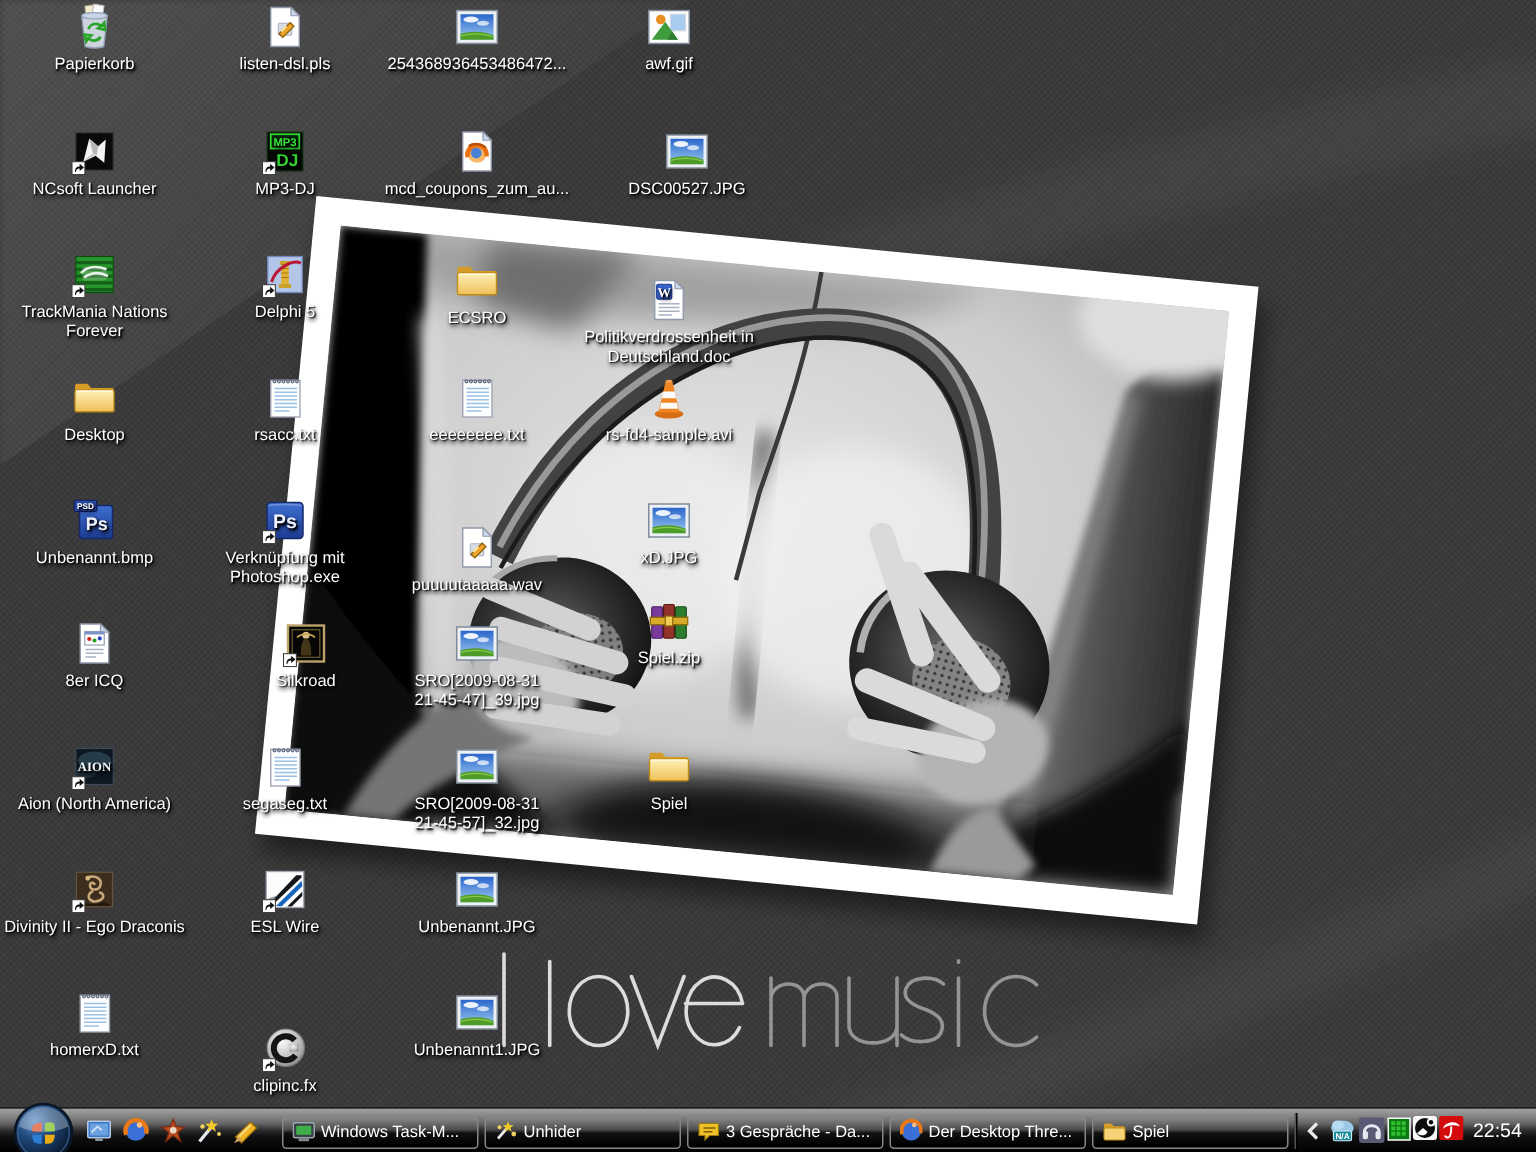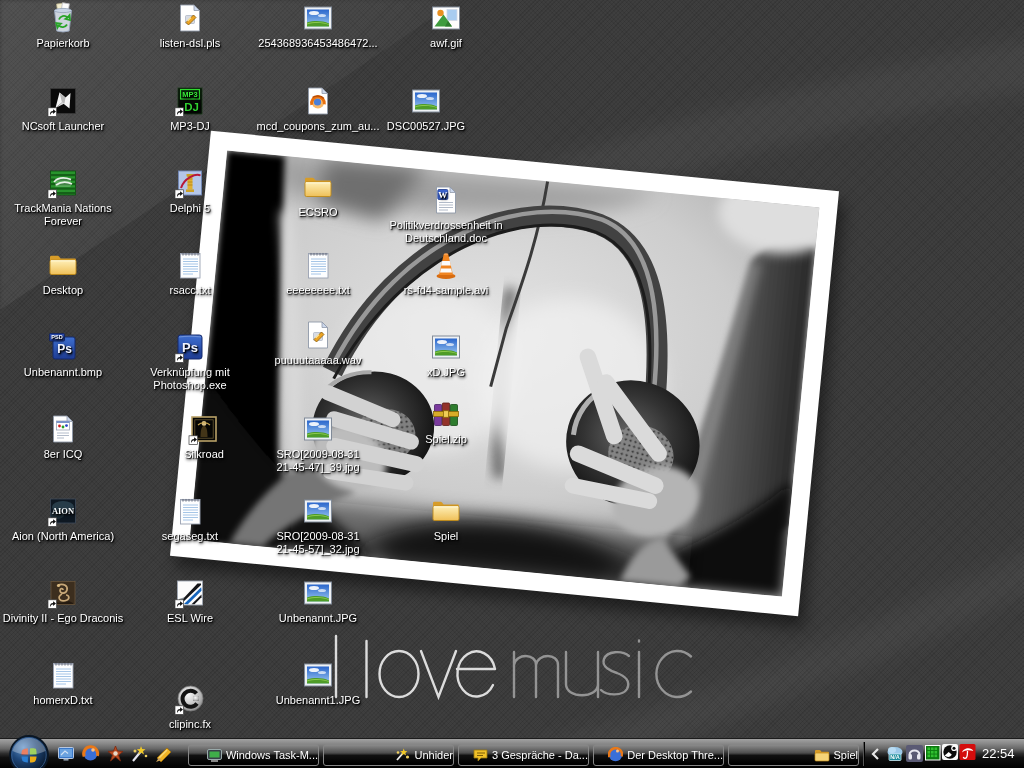--- a/index.html
+++ b/index.html
@@ -18,21 +18,21 @@
 #pimg{position:absolute;left:18px;top:18px;width:595px;height:391px;overflow:hidden;background:#c8c8c8;}
 .icon{position:absolute;width:140px;text-align:center;color:#fff;font-size:11px;line-height:13px;
  text-shadow:1px 1px 1px #000,1px 2px 3px #000;}
 .icon svg{display:block;margin:0 auto 3px auto;}
 #taskbar{position:absolute;left:0;top:738px;width:1024px;height:30px;
  background:linear-gradient(#a2a2a2 0%, #888 16%, #666 34%, #2e2e2e 50%, #101010 64%, #000 100%);
  border-top:1px solid #1c1c1c;box-sizing:border-box;}
 .tbtn{position:absolute;top:5px;height:22px;width:131px;border-radius:3px;box-sizing:border-box;
  border:1px solid #868686;
  background:linear-gradient(#8a8a8a 0%, #4d4d4d 40%, #101010 52%, #000 95%);
- color:#fff;font-size:11px;line-height:20px;white-space:nowrap;overflow:hidden;text-align:right;}
+ color:#fff;font-size:11px;line-height:20px;white-space:nowrap;overflow:hidden;}
 .tbtn .ti{display:inline-block;vertical-align:-3px;margin:0 4px 0 6px;}
 #ilm{position:absolute;left:300px;top:625px;}
 </style>
 </head>
 <body>
 <svg width="0" height="0" style="position:absolute">
 <defs>
 <linearGradient id="gfold" x1="0" y1="0" x2="0" y2="1">
  <stop offset="0" stop-color="#fff0b8"></stop>
         <stop offset="1" stop-color="#efc058"></stop>
@@ -427,40 +427,40 @@
       </svg>254368936453486472...</div>
 <div class="icon" style="left:248px;top:85px"><svg width="32" height="32">
         <use href="#i-ffdoc"></use>
       </svg>mcd_coupons_zum_au...</div>
 <div class="icon" style="left:248px;top:171px"><svg width="32" height="32">
         <use href="#i-folder"></use>
       </svg>ECSRO</div>
 <div class="icon" style="left:248px;top:249px"><svg width="32" height="32">
         <use href="#i-txt"></use>
       </svg>eeeeeeee.txt</div>
-<div class="icon" style="left:248px;top:319px"><svg width="32" height="32">
+<div class="icon" style="left:248px;top:349px"><svg width="32" height="32">
         <use href="#i-pls"></use>
       </svg>puuuutaaaaa.wav</div>
 <div class="icon" style="left:248px;top:413px"><svg width="32" height="32">
         <use href="#i-img"></use>
       </svg>SRO[2009-08-31<br>21-45-47]_39.jpg</div>
 <div class="icon" style="left:248px;top:495px"><svg width="32" height="32">
         <use href="#i-img"></use>
       </svg>SRO[2009-08-31<br>21-45-57]_32.jpg</div>
 <div class="icon" style="left:248px;top:577px"><svg width="32" height="32">
         <use href="#i-img"></use>
       </svg>Unbenannt.JPG</div>
 <div class="icon" style="left:248px;top:659px"><svg width="32" height="32">
         <use href="#i-img"></use>
       </svg>Unbenannt1.JPG</div>
 
 <div class="icon" style="left:376px;top:2px"><svg width="32" height="32">
         <use href="#i-imgm"></use>
       </svg>awf.gif</div>
-<div class="icon" style="left:356px;top:85px"><svg width="32" height="32">
+<div class="icon" style="left:388px;top:85px"><svg width="32" height="32">
         <use href="#i-img"></use>
       </svg>DSC00527.JPG</div>
 <div class="icon" style="left:356px;top:184px;width:180px"><svg width="32" height="32">
         <use href="#i-word"></use>
       </svg>Politikverdrossenheit in<br>Deutschland.doc</div>
 <div class="icon" style="left:376px;top:249px"><svg width="32" height="32">
         <use href="#i-vlc"></use>
       </svg>rs-fd4-sample.avi</div>
 <div class="icon" style="left:376px;top:331px"><svg width="32" height="32">
         <use href="#i-img"></use>

